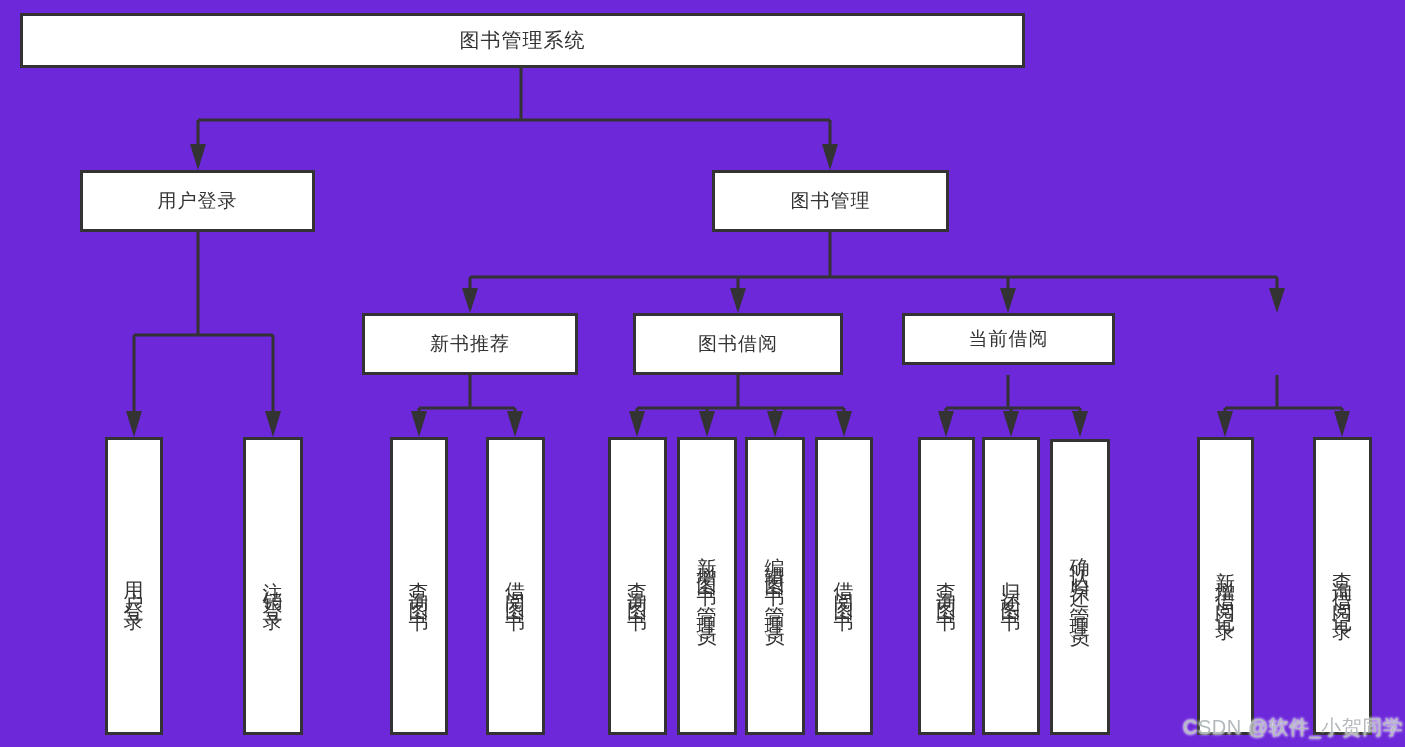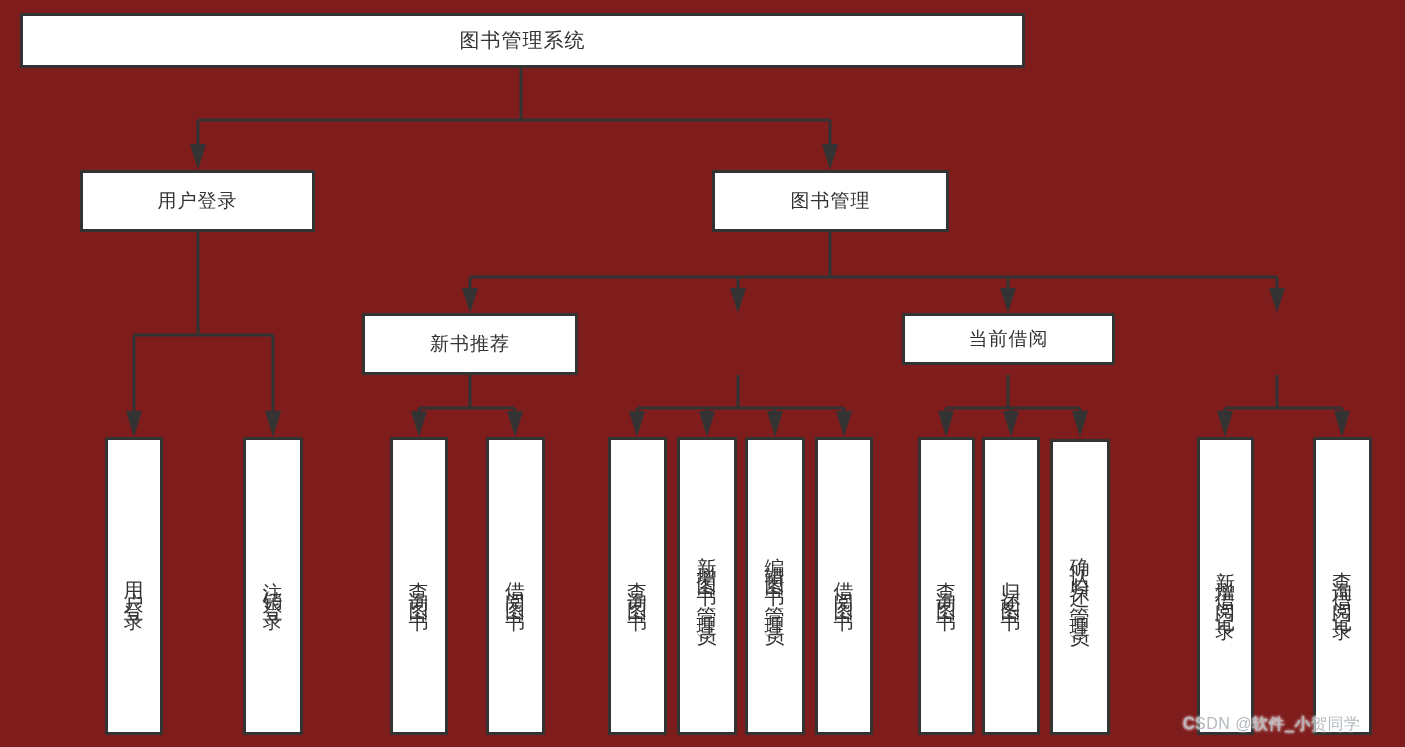--- a/index.html
+++ b/index.html
@@ -1,19 +1,19 @@
 <!DOCTYPE html>
 <html><head>
 <meta charset="utf-8">
 <style>
   html,body{margin:0;padding:0;background:#ffffff;}
   .canvas{
     position:relative;
     width:1405px;height:747px;
-    background:#7f1d1d;
+    background:#6d28d9;
     font-family:"Liberation Sans","DejaVu Sans",sans-serif;
     overflow:hidden;
   }
   .wires{position:absolute;left:0;top:0;z-index:1;}
   .node{
     position:absolute;
     box-sizing:border-box;
     border:3px solid #333333;
     background:#ffffff;
     display:flex;
@@ -33,21 +33,21 @@
     text-orientation:mixed;
     font-size:20px;
     letter-spacing:10px;
     line-height:1;
   }
   .watermark{
     position:absolute;
     left:1183px;
     top:714px;
     z-index:5;
-    font-size:16px;
+    font-size:20px;
     letter-spacing:0.5px;
     color:#b3b9bd;
     text-shadow:0 0 3px #ffffff,0 0 3px #ffffff;
     white-space:nowrap;
   }
 </style>
 </head>
 <body>
 
 <div class="canvas">
@@ -92,20 +92,23 @@
   <div class="node h" style="left:80px;top:170px;width:235px;height:62px">
     <span>用户登录</span>
   </div>
   <div class="node h" style="left:712px;top:170px;width:237px;height:62px">
     <span>图书管理</span>
   </div>
 
   <div class="node h" style="left:362px;top:313px;width:216px;height:62px">
     <span>新书推荐</span>
   </div>
+  <div class="node h" style="left:633px;top:313px;width:210px;height:62px">
+    <span>图书借阅</span>
+  </div>
   <div class="node h" style="left:902px;top:313px;width:213px;height:52px">
     <span>当前借阅</span>
   </div>
 
   <div class="node v" style="left:105px;top:437px;width:58px;height:298px">
     <span>用户登录</span>
   </div>
   <div class="node v" style="left:243px;top:437px;width:60px;height:298px">
     <span>注销登录</span>
   </div>

